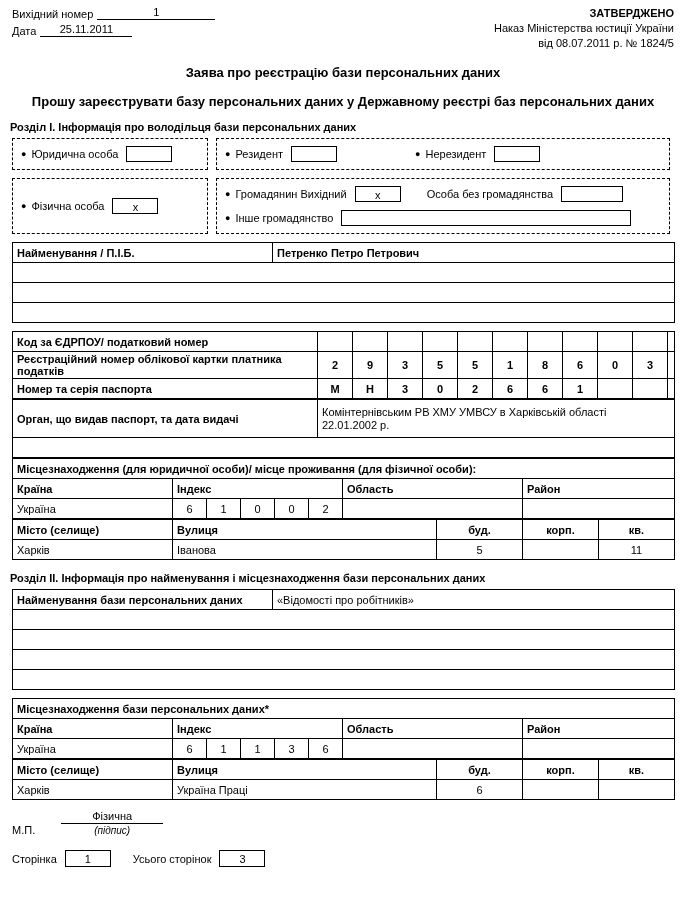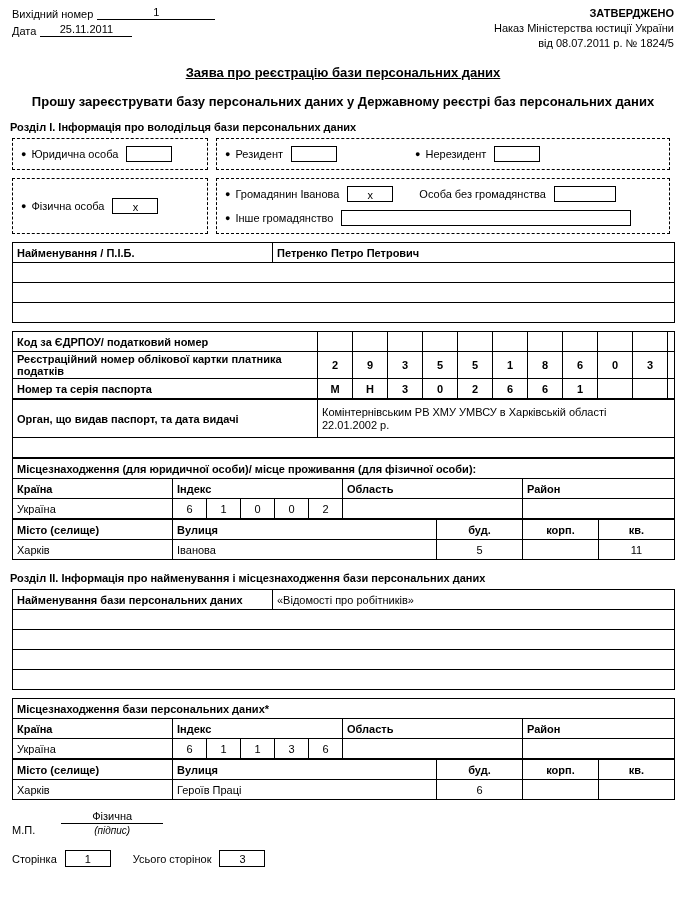--- a/index.html
+++ b/index.html
@@ -56,21 +56,20 @@
     line-height: 15px;
   }
   .hdr-right .bold { font-weight: bold; }
 
   
   .title {
     text-align: center;
     font-weight: bold;
     font-size: 13px;
     margin-top: 14px;
-    text-decoration: underline;
   }
   .subtitle {
     text-align: center;
     font-weight: bold;
     font-size: 13px;
     margin-top: 14px;
   }
   .section-title {
     font-weight: bold;
     font-size: 11px;
@@ -234,21 +233,21 @@
       <span class="bullet-item">
         <span class="bullet">●</span>
         <span>Фізична особа</span>
         <span class="chk">x</span>
       </span>
     </div>
     <div class="dashbox" style="width:454px; flex-direction:column; align-items:flex-start;">
       <div style="display:flex; align-items:center; width:100%; margin-bottom:8px;">
         <span class="bullet-item" style="margin-right:26px;">
           <span class="bullet">●</span>
-          <span>Громадянин Іванова</span>
+          <span>Громадянин Вихідний</span>
           <span class="chk">x</span>
         </span>
         <span class="bullet-item">
           <span>Особа без громадянства</span>
           <span class="chk wide"></span>
         </span>
       </div>
       <div style="display:flex; align-items:center; width:100%;">
         <span class="bullet-item">
           <span class="bullet">●</span>
@@ -497,21 +496,21 @@
     <tbody>
       <tr>
         <td class="nb label">Місто (селище)</td>
         <td class="nb label">Вулиця</td>
         <td class="nb label center">буд.</td>
         <td class="nb label center">корп.</td>
         <td class="nb label center">кв.</td>
       </tr>
       <tr>
         <td>Харків</td>
-        <td>Героїв Праці</td>
+        <td>Україна Праці</td>
         <td class="center">6</td>
         <td class="center"></td>
         <td class="center"></td>
       </tr>
     </tbody>
   </table>
 
   <div class="mp">
     <span class="mp-label">М.П.</span>
     <span class="sig">

